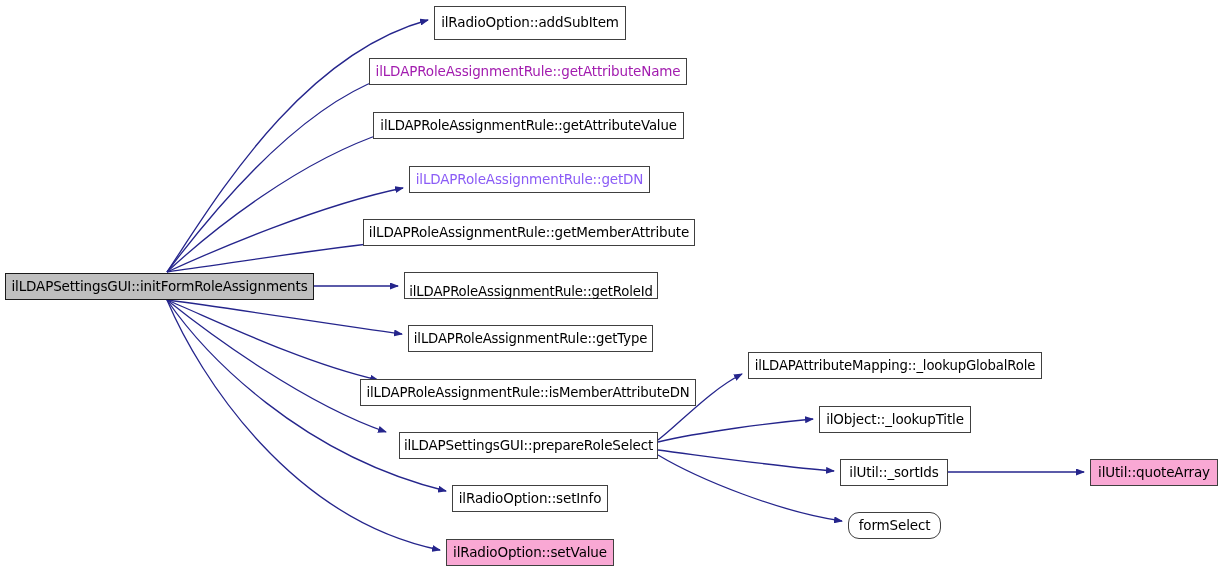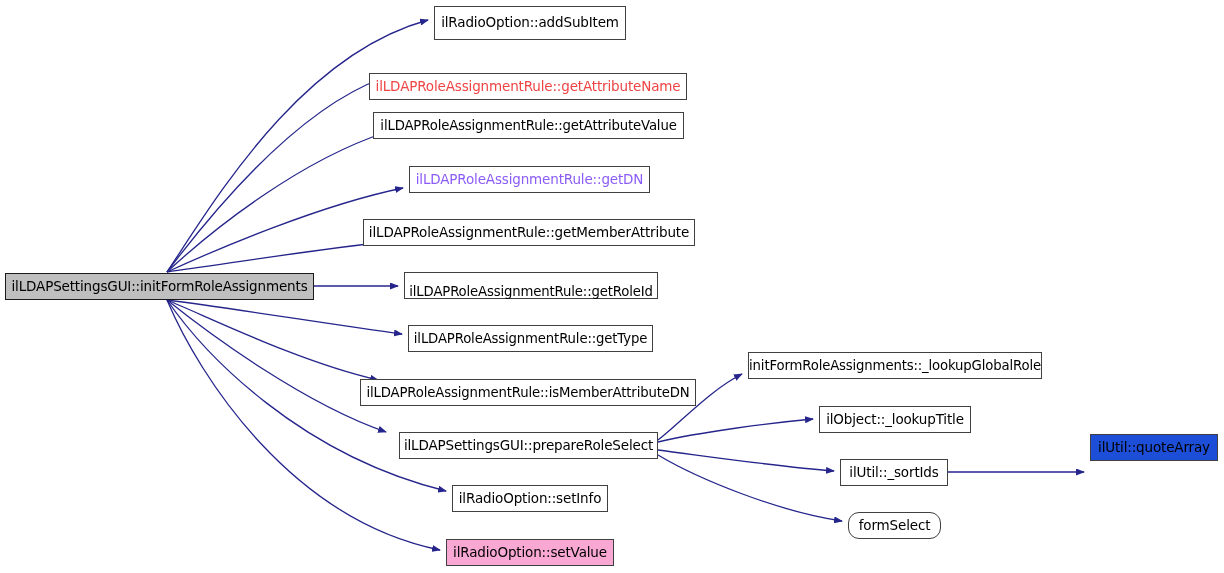--- a/index.html
+++ b/index.html
@@ -78,21 +78,21 @@
       </g>
   </svg>
 
   <div id="nodes">
       <div class="node root" style="left: 5px; top: 273px; width: 309px; height: 27px; background: rgb(191, 191, 191); border-color: rgb(26, 26, 26); color: rgb(0, 0, 0);">
         <span class="node-label">ilLDAPSettingsGUI::initFormRoleAssignments</span>
       </div>
       <div class="node" style="left: 434px; top: 6px; width: 192px; height: 34px; background: rgb(255, 255, 255); border-color: rgb(64, 64, 64); color: rgb(0, 0, 0);">
         <span class="node-label">ilRadioOption::addSubItem</span>
       </div>
-      <div class="node" style="left: 369px; top: 73px; width: 318px; height: 27px; background: rgb(255, 255, 255); border-color: rgb(64, 64, 64); color: #ef4444;">
+      <div class="node" style="left: 369px; top: 58px; width: 318px; height: 27px; background: rgb(255, 255, 255); border-color: rgb(64, 64, 64); color: #a21caf;">
         <span class="node-label">ilLDAPRoleAssignmentRule::getAttributeName</span>
       </div>
       <div class="node" style="left: 373px; top: 112px; width: 311px; height: 27px; background: rgb(255, 255, 255); border-color: rgb(64, 64, 64); color: rgb(0, 0, 0); font-size: 13.25px;">
         <span class="node-label">ilLDAPRoleAssignmentRule::getAttributeValue</span>
       </div>
       <div class="node" style="left: 409px; top: 166px; width: 241px; height: 27px; background: rgb(255, 255, 255); border-color: rgb(64, 64, 64); color: #8b5cf6;">
         <span class="node-label">ilLDAPRoleAssignmentRule::getDN</span>
       </div>
       <div class="node" style="left: 363px; top: 219px; width: 332px; height: 27px; background: rgb(255, 255, 255); border-color: rgb(64, 64, 64); color: rgb(0, 0, 0);">
         <span class="node-label">ilLDAPRoleAssignmentRule::getMemberAttribute</span>
@@ -109,29 +109,29 @@
       <div class="node" style="left: 399px; top: 432px; width: 259px; height: 27px; background: rgb(255, 255, 255); border-color: rgb(64, 64, 64); color: rgb(0, 0, 0);">
         <span class="node-label">ilLDAPSettingsGUI::prepareRoleSelect</span>
       </div>
       <div class="node" style="left: 452px; top: 485px; width: 156px; height: 27px; background: rgb(255, 255, 255); border-color: rgb(64, 64, 64); color: rgb(0, 0, 0);">
         <span class="node-label">ilRadioOption::setInfo</span>
       </div>
       <div class="node" style="left: 446px; top: 539px; width: 168px; height: 27px; background: #f9a8d4; border-color: rgb(64, 64, 64); color: rgb(0, 0, 0);">
         <span class="node-label">ilRadioOption::setValue</span>
       </div>
       <div class="node" style="left: 748px; top: 352px; width: 294px; height: 27px; background: rgb(255, 255, 255); border-color: rgb(64, 64, 64); color: rgb(0, 0, 0); font-size: 13.25px;">
-        <span class="node-label">initFormRoleAssignments::_lookupGlobalRole</span>
+        <span class="node-label">ilLDAPAttributeMapping::_lookupGlobalRole</span>
       </div>
       <div class="node" style="left: 819px; top: 406px; width: 152px; height: 27px; background: rgb(255, 255, 255); border-color: rgb(64, 64, 64); color: rgb(0, 0, 0);">
         <span class="node-label">ilObject::_lookupTitle</span>
       </div>
       <div class="node" style="left: 840px; top: 459px; width: 108px; height: 27px; background: rgb(255, 255, 255); border-color: rgb(64, 64, 64); color: rgb(0, 0, 0);">
         <span class="node-label">ilUtil::_sortIds</span>
       </div>
       <div class="node" style="left: 848px; top: 512px; width: 93px; height: 27px; background: rgb(255, 255, 255); border-color: rgb(64, 64, 64); color: rgb(0, 0, 0); border-radius: 11px;">
         <span class="node-label">formSelect</span>
       </div>
-      <div class="node" style="left: 1090px; top: 434px; width: 128px; height: 27px; background: #1d4ed8; border-color: rgb(64, 64, 64); color: rgb(0, 0, 0);">
+      <div class="node" style="left: 1090px; top: 459px; width: 128px; height: 27px; background: #f9a8d4; border-color: rgb(64, 64, 64); color: rgb(0, 0, 0);">
         <span class="node-label">ilUtil::quoteArray</span>
       </div>
     </div>
 
 </div>
 
 </body></html>

